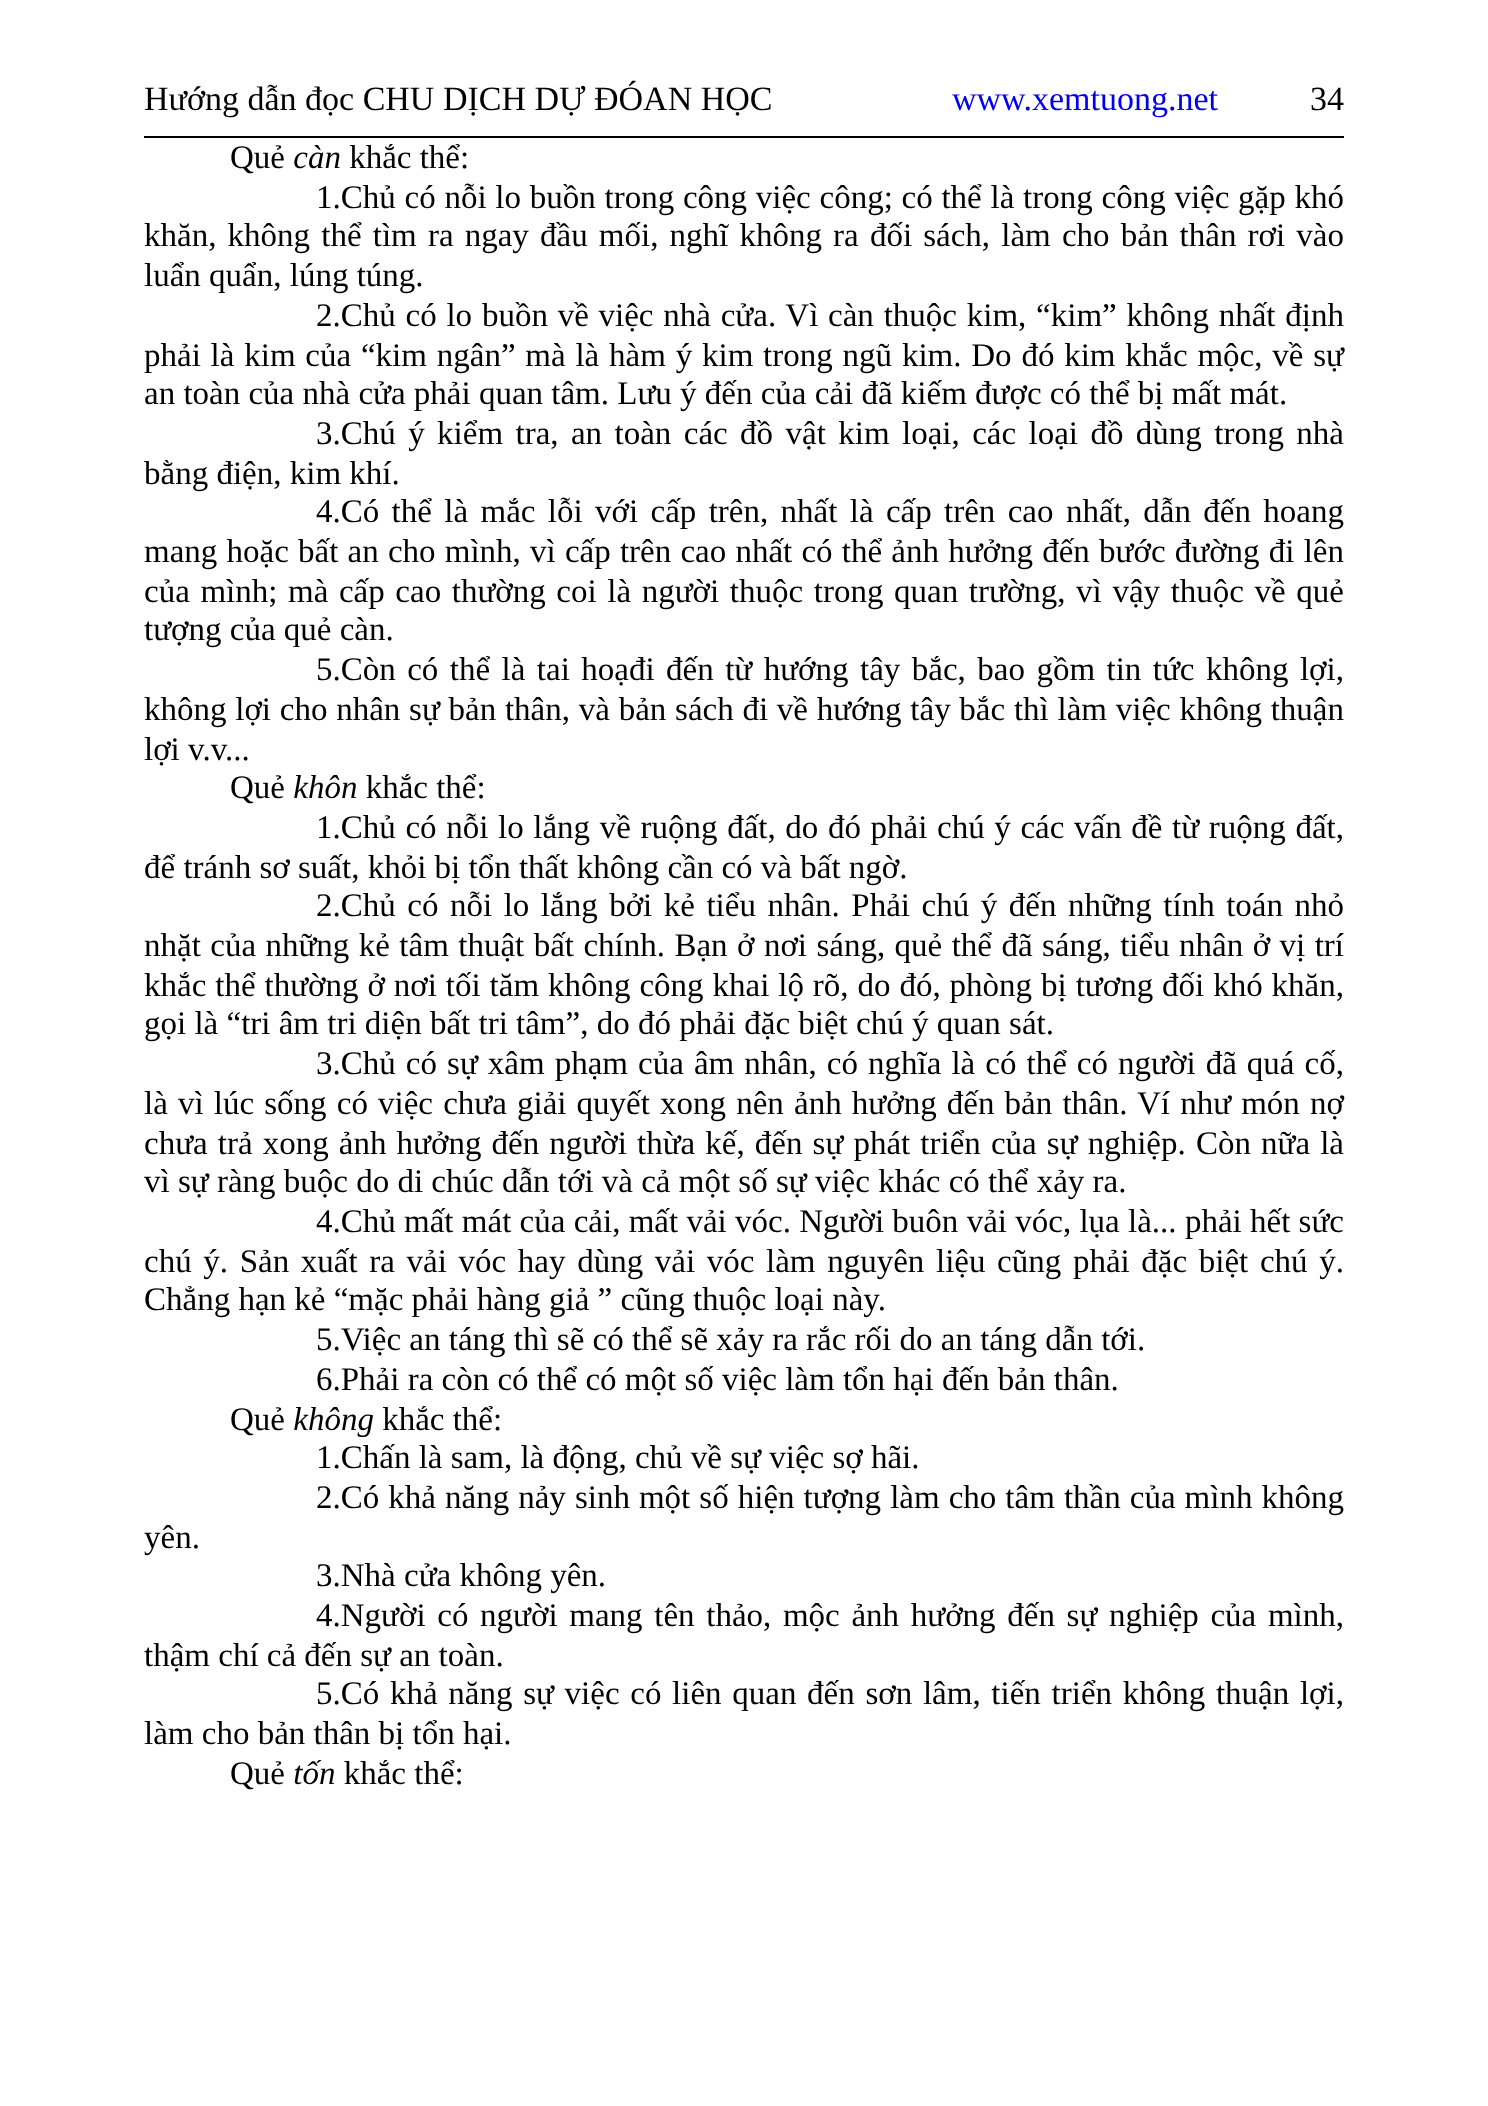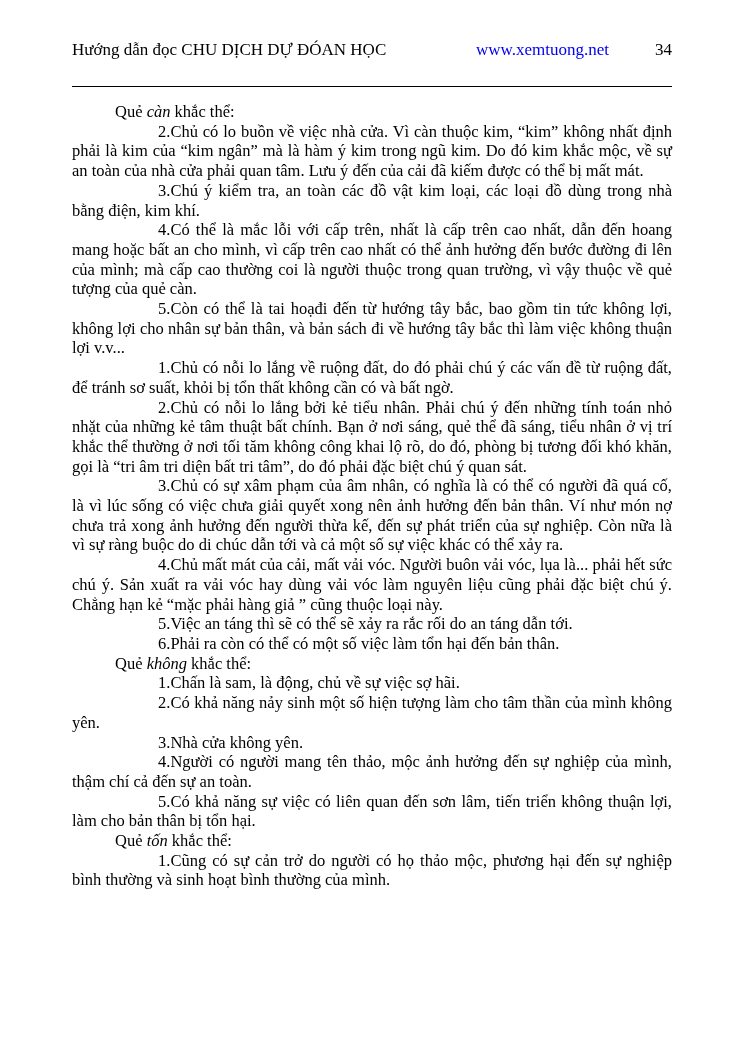--- a/index.html
+++ b/index.html
@@ -13,64 +13,64 @@
     width: 744px; height: 1053px;
     padding: 40px 72px 0 72px;
     box-sizing: border-box;
     overflow: hidden;
     background: #ffffff;
   }
   .header {
     display: flex;
     align-items: center;
     font-size: 17px;
-    padding-bottom: 26px;
+    padding-bottom: 8px;
     border-bottom: 1.6px solid #000000;
     white-space: nowrap;
   }
   .header-title { flex: 1; }
   .header-url {
     color: #0000ee;
     margin-right: 46px;
     cursor: pointer;
   }
   .page-num { }
   .doc-body {
-    margin-top: 15px;
     font-size: 16.5px;
     line-height: 19.7px;
     text-align: justify;
   }
   .doc-body p { margin: 0; text-indent: 43px; }
   .qname { font-style: italic; }
   .num { display: inline-block; min-width: 31px; }
 </style>
 </head>
 <body>
 
 <div class="page">
   <div class="header">
     <span class="header-title">Hướng dẫn đọc CHU DỊCH DỰ ĐÓAN HỌC</span>
     <a class="header-url">www.xemtuong.net</a>
     <span class="page-num">34</span>
   </div>
   <div class="doc-body">
       <p><span>Quẻ </span><span class="qname">càn</span><span> khắc thể:</span></p>
+      <p><span class="num">1.</span><span>Chủ có nỗi lo buồn trong công việc công; có thể là trong công việc gặp khó khăn, không thể tìm ra ngay đầu mối, nghĩ không ra đối sách, làm cho bản thân rơi vào luẩn quẩn, lúng túng.</span></p>
       <p><span class="num">2.</span><span>Chủ có lo buồn về việc nhà cửa. Vì càn thuộc kim, “kim” không nhất định phải là kim của “kim ngân” mà là hàm ý kim trong ngũ kim. Do đó kim khắc mộc, về sự an toàn của nhà cửa phải quan tâm. Lưu ý đến của cải đã kiếm được có thể bị mất mát.</span></p>
       <p><span class="num">3.</span><span>Chú ý kiểm tra, an toàn các đồ vật kim loại, các loại đồ dùng trong nhà bằng điện, kim khí.</span></p>
       <p><span class="num">4.</span><span>Có thể là mắc lỗi với cấp trên, nhất là cấp trên cao nhất, dẫn đến hoang mang hoặc bất an cho mình, vì cấp trên cao nhất có thể ảnh hưởng đến bước đường đi lên của mình; mà cấp cao thường coi là người thuộc trong quan trường, vì vậy thuộc về quẻ tượng của quẻ càn.</span></p>
       <p><span class="num">5.</span><span>Còn có thể là tai hoạđi đến từ hướng tây bắc, bao gồm tin tức không lợi, không lợi cho nhân sự bản thân, và bản sách đi về hướng tây bắc thì làm việc không thuận lợi v.v...</span></p>
+      <p><span>Quẻ </span><span class="qname">khôn</span><span> khắc thể:</span></p>
       <p><span class="num">1.</span><span>Chủ có nỗi lo lắng về ruộng đất, do đó phải chú ý các vấn đề từ ruộng đất, để tránh sơ suất, khỏi bị tổn thất không cần có và bất ngờ.</span></p>
       <p><span class="num">2.</span><span>Chủ có nỗi lo lắng bởi kẻ tiểu nhân. Phải chú ý đến những tính toán nhỏ nhặt của những kẻ tâm thuật bất chính. Bạn ở nơi sáng, quẻ thể đã sáng, tiểu nhân ở vị trí khắc thể thường ở nơi tối tăm không công khai lộ rõ, do đó, phòng bị tương đối khó khăn, gọi là “tri âm tri diện bất tri tâm”, do đó phải đặc biệt chú ý quan sát.</span></p>
       <p><span class="num">3.</span><span>Chủ có sự xâm phạm của âm nhân, có nghĩa là có thể có người đã quá cố, là vì lúc sống có việc chưa giải quyết xong nên ảnh hưởng đến bản thân. Ví như món nợ chưa trả xong ảnh hưởng đến người thừa kế, đến sự phát triển của sự nghiệp. Còn nữa là vì sự ràng buộc do di chúc dẫn tới và cả một số sự việc khác có thể xảy ra.</span></p>
       <p><span class="num">4.</span><span>Chủ mất mát của cải, mất vải vóc. Người buôn vải vóc, lụa là... phải hết sức chú ý. Sản xuất ra vải vóc hay dùng vải vóc làm nguyên liệu cũng phải đặc biệt chú ý. Chẳng hạn kẻ “mặc phải hàng giả ” cũng thuộc loại này.</span></p>
       <p><span class="num">5.</span><span>Việc an táng thì sẽ có thể sẽ xảy ra rắc rối do an táng dẫn tới.</span></p>
       <p><span class="num">6.</span><span>Phải ra còn có thể có một số việc làm tổn hại đến bản thân.</span></p>
       <p><span>Quẻ </span><span class="qname">không</span><span> khắc thể:</span></p>
       <p><span class="num">1.</span><span>Chấn là sam, là động, chủ về sự việc sợ hãi.</span></p>
       <p><span class="num">2.</span><span>Có khả năng nảy sinh một số hiện tượng làm cho tâm thần của mình không yên.</span></p>
       <p><span class="num">3.</span><span>Nhà cửa không yên.</span></p>
       <p><span class="num">4.</span><span>Người có người mang tên thảo, mộc ảnh hưởng đến sự nghiệp của mình, thậm chí cả đến sự an toàn.</span></p>
       <p><span class="num">5.</span><span>Có khả năng sự việc có liên quan đến sơn lâm, tiến triển không thuận lợi, làm cho bản thân bị tổn hại.</span></p>
       <p><span>Quẻ </span><span class="qname">tốn</span><span> khắc thể:</span></p>
-      <p><span class="num">1.</span><span>Cũng có sự cản trở do người có họ thảo mộc, phương hại đến sự nghiệp bình thường và sinh hoạt bình thường của mình.</span></p>
     </div>
 </div>
 
 </body></html>

